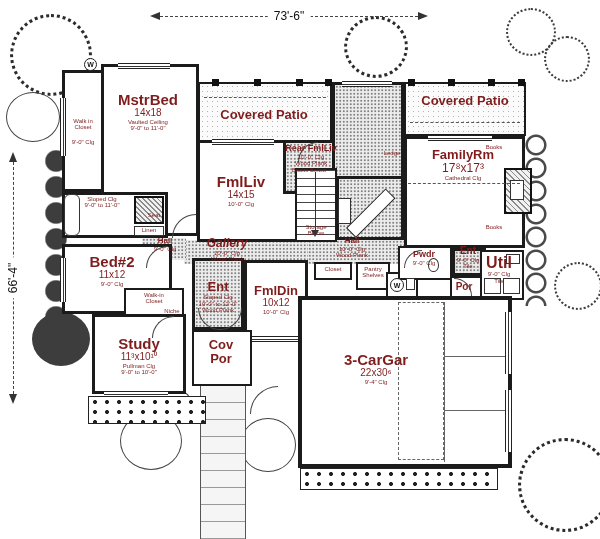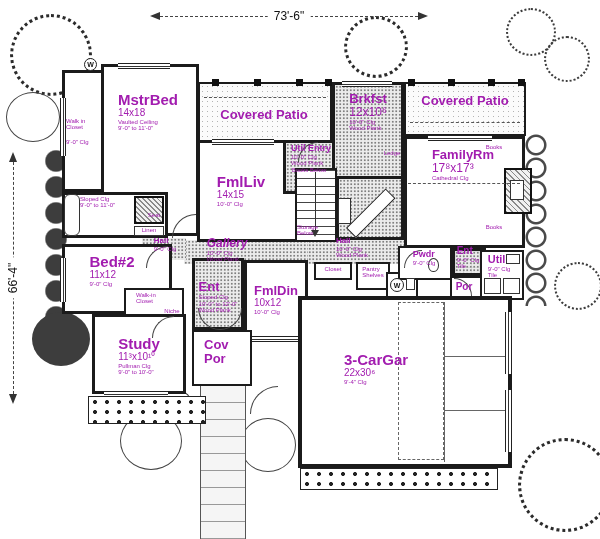--- a/index.html
+++ b/index.html
@@ -49,27 +49,27 @@
   .toilet{position:absolute;box-sizing:border-box;border:1.2px solid #333;border-radius:50% 50% 46% 46%;background:#fff;}
   .appl{position:absolute;box-sizing:border-box;border:1px solid #333;background:#fff;}
   .tub{position:absolute;box-sizing:border-box;border:1.5px solid #333;border-radius:6px;background:#fff;}
   .counter{position:absolute;box-sizing:border-box;border:1.5px solid #222;background:#fff;}
   .circleW{position:absolute;box-sizing:border-box;border:1.2px solid #222;border-radius:50%;background:#fff;
         font-size:7px;font-weight:700;display:flex;align-items:center;justify-content:center;}
   .grid{background-image:radial-gradient(#7f7f7f .7px,transparent .9px),
         repeating-linear-gradient(#ddd 0 1px,transparent 1px 8px),repeating-linear-gradient(90deg,#ddd 0 1px,transparent 1px 8px);
         background-size:3.5px 3.5px,auto,auto;}
   
-  .lbl{position:absolute;transform:translateX(-50%);text-align:left;line-height:1.08;color:#a21caf;z-index:30;}
+  .lbl{position:absolute;transform:translateX(-50%);text-align:center;line-height:1.08;color:#7f1d1d;z-index:30;}
   .lbl div{white-space:nowrap;}
   .lbl .wrap{white-space:normal;}
   .n15{font-size:15px;font-weight:700;}
   .n13{font-size:13px;font-weight:700;}
   .n12{font-size:12px;font-weight:700;}
-  .n11{font-size:11px;font-weight:700;}
+  .n11{font-size:16px;font-weight:700;}
   .n10{font-size:10px;font-weight:700;}
   .n9{font-size:9px;font-weight:700;}
   .n8{font-size:8px;font-weight:700;}
   .sz13{font-size:10px;}
   .sz12{font-size:12px;}
   .nt{font-size:6px;}
   
   .dimh,.dimv{position:absolute;z-index:40;}
   .dimh .line{position:absolute;left:10px;right:10px;top:50%;border-top:1px dashed #444;}
   .dimv .line{position:absolute;top:10px;bottom:10px;left:50%;border-left:1px dashed #444;}
@@ -217,33 +217,27 @@
   <div class="lbl" style="left:102px;top:196px;width:44px;">
     <div class="nt wrap">Sloped Clg</div>
     <div class="nt wrap">9'-0" to 11'-0"</div>
   </div>
   <div class="lbl" style="left:264px;top:108px;">
     <div class="n13">Covered Patio</div>
   </div>
   <div class="lbl" style="left:465px;top:94px;">
     <div class="n13">Covered Patio</div>
   </div>
-  <div class="lbl" style="left:368px;top:92px;">
-    <div class="n13">Brkfst</div>
-    <div class="sz12">12x10⁶</div>
-    <div class="nt">10'-0" Clg</div>
-    <div class="nt">Wood Plank</div>
-  </div>
   <div class="lbl" style="left:463px;top:148px;">
     <div class="n13">FamilyRm</div>
     <div class="sz12">17⁸x17³</div>
     <div class="nt">Cathedral Clg</div>
   </div>
   <div class="lbl" style="left:311px;top:144px;">
-    <div class="n9">Util Entry</div>
+    <div class="n9">Rear FmlLiv</div>
     <div class="nt">10'-0" Clg</div>
     <div class="nt">Wood Plank</div>
   </div>
   <div class="lbl" style="left:309px;top:167px;">
     <div class="nt">Books Below</div>
   </div>
   <div class="lbl" style="left:241px;top:174px;">
     <div class="n15">FmlLiv</div>
     <div class="sz13">14x15</div>
     <div class="nt">10'-0" Clg</div>

